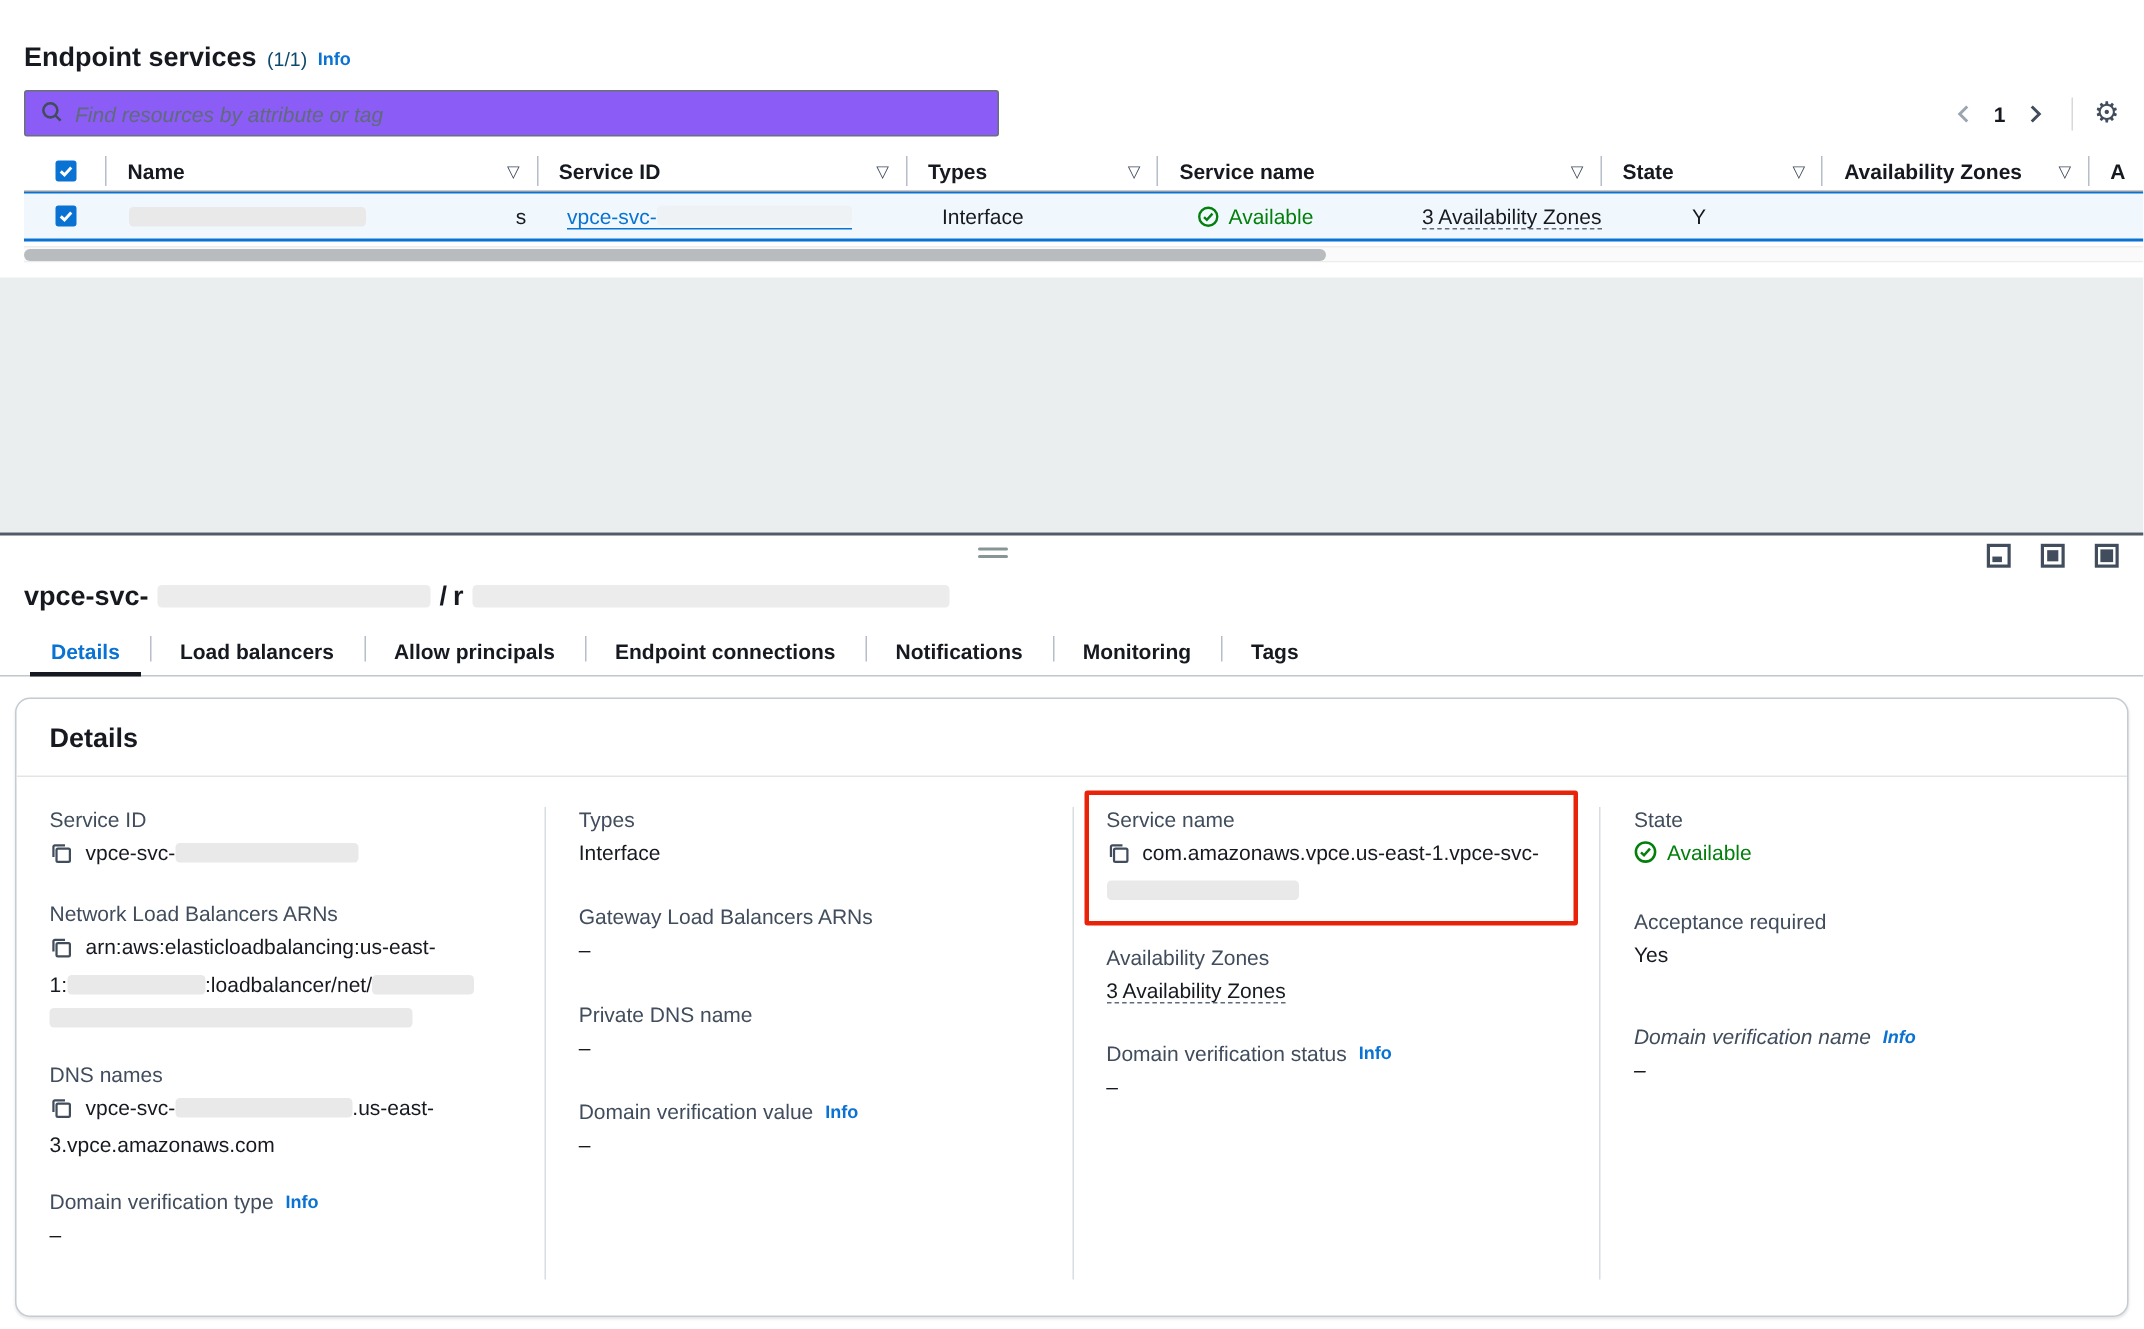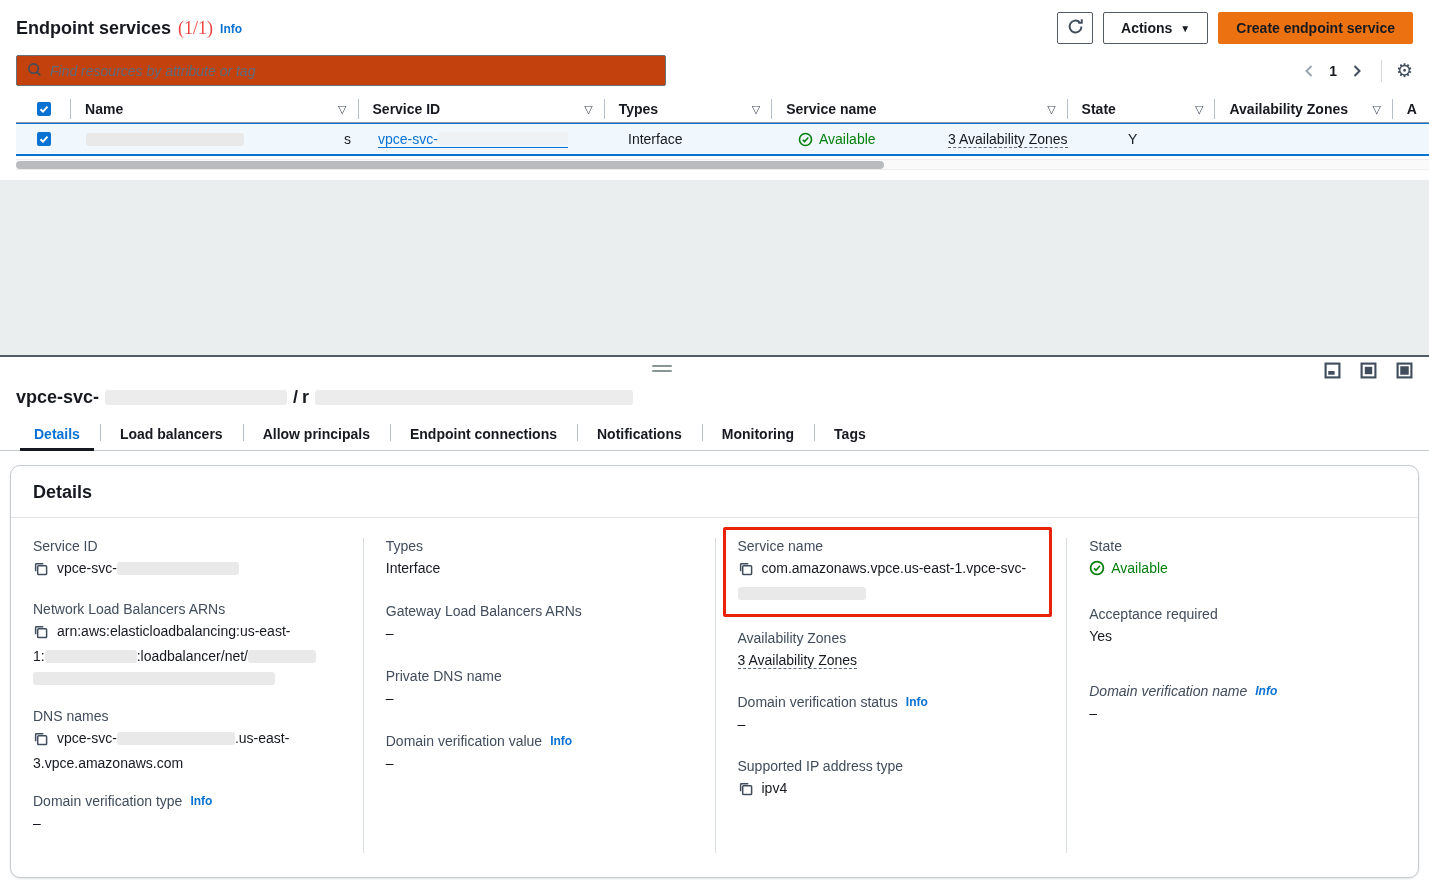--- a/index.html
+++ b/index.html
@@ -5,36 +5,36 @@
   * { box-sizing: border-box; margin: 0; padding: 0; }
   html,body { width:1429px; height:886px; }
   body {
     font-family: "Liberation Sans", "DejaVu Sans", sans-serif;
     font-size: 14px; color: #16191f; background:#fff; overflow:hidden;
   }
   .page { width:1429px; height:886px; display:flex; flex-direction:column; }
 
   
   .top-card { background:#fff; padding:12px 16px 10px 16px; }
-  .toolbar-row { display:flex; align-items:center; justify-content:space-between; }
+  .toolbar-row { display:flex; align-items:center; justify-content:space-between;margin-top:16px; }
   .title-group { display:flex; align-items:baseline; gap:7px; }
   .page-title { font-size:18px; font-weight:700; }
-  .page-count { font-size:18px; font-weight:400; color:#ef4444;font-family:Liberation Serif, serif; }
+  .page-count { font-size:13px; font-weight:400; color:#0c4a6e; }
   .info-link { font-size:12px; font-weight:700; color:#0972d3; cursor:pointer; position:relative; top:-1px; }
   .btn-group { display:flex; align-items:center; gap:10px; }
   .btn { border:1px solid #545b64; background:#fff; border-radius:2px; height:32px;
          display:inline-flex; align-items:center; justify-content:center; gap:8px;
          font-weight:700; font-size:14px; color:#16191f; padding:0 17px; cursor:pointer; }
   .btn-icon { width:36px; padding:0; }
   .btn-primary { background:#ec7211; border:1px solid #ec7211; color:#16191f; }
   .caret-down { font-size:10px; color:#16191f; }
 
   .search-row { display:flex; align-items:center; justify-content:space-between; margin-top:11px; }
   .search-box { width:650px; height:31px; border:1px solid #687078; border-radius:2px;
-                display:flex; align-items:center; padding:0 10px; gap:8px; background:#c2410c; }
+                display:flex; align-items:center; padding:0 10px; gap:8px; background:#8b5cf6; }
   .search-box input { border:none; outline:none; flex:1; font-size:14px; font-style:italic; color:#16191f;
                       font-family:"Liberation Sans", sans-serif; background:transparent; }
   .search-box input::placeholder { color:#5f6b7a; font-style:italic; }
   .pager { display:flex; align-items:center; gap:6px; }
   .pg-btn { background:none; border:none; cursor:pointer; display:flex; align-items:center; padding:4px; }
   .pg-num { font-weight:700; font-size:14px; padding:0 4px; }
   .pg-sep { width:1px; height:22px; background:#d5d9d9; margin:0 8px; }
   .gear { font-size:19px; color:#414d5c; cursor:pointer; line-height:1; }
 
   
@@ -104,37 +104,20 @@
 
 <div class="page">
 
   <div class="top-card">
     <div class="toolbar-row">
       <div class="title-group">
         <span class="page-title">Endpoint services</span>
         <span class="page-count">(1/1)</span>
         <span class="info-link">Info</span>
       </div>
-      <div class="btn-group">
-        <button class="btn btn-icon">
-          <span>
-            <svg width="17" height="17" viewBox="0 0 16 16">
-                <path d="M13.6 8a5.6 5.6 0 1 1-1.5-3.8" fill="none" stroke="#414d5c" stroke-width="1.8"></path>
-                <path d="M13.9 1.2v3.4h-3.4" fill="none" stroke="#414d5c" stroke-width="1.8"></path>
-              </svg>
-          </span>
-        </button>
-        <button class="btn">
-          <span>Actions</span>
-          <span class="caret-down">▼</span>
-        </button>
-        <button class="btn btn-primary">
-          <span>Create endpoint service</span>
-        </button>
-      </div>
     </div>
 
     <div class="search-row">
       <div class="search-box">
         <span>
           <svg width="15" height="15" viewBox="0 0 16 16">
               <circle cx="7" cy="7" r="5" fill="none" stroke="#414d5c" stroke-width="1.8"></circle>
               <path d="M10.7 10.7 L14.3 14.3" stroke="#414d5c" stroke-width="1.8"></path>
             </svg>
         </span>
@@ -365,29 +348,20 @@
             <div class="f-label">Availability Zones</div>
             <div class="f-val"><span class="az-link">3 Availability Zones</span></div>
           </div>
           <div class="field" style="margin-top:23px;">
             <div class="f-label">
                 <span>Domain verification status</span>
                 <span class="info-sm">Info</span>
               </div>
             <div class="f-val">–</div>
           </div>
-          <div class="field" style="margin-top:23px;">
-            <div class="f-label">Supported IP address type</div>
-            <div class="f-val">
-              <span class="copy-ic"><svg width="15" height="15" viewBox="0 0 16 16">
-                    <rect x="5" y="5" width="9.5" height="9.5" rx="1" fill="none" stroke="#414d5c" stroke-width="1.6"></rect>
-                    <path d="M11 2.8 H3.8 a1 1 0 0 0 -1 1 V11" fill="none" stroke="#414d5c" stroke-width="1.6"></path>
-                  </svg></span><span>ipv4</span>
-            </div>
-          </div>
         </div>
 
         <div class="col">
           <div class="field">
             <div class="f-label">State</div>
             <div class="f-val">
               <span class="state-green">
                 <svg width="16" height="16" viewBox="0 0 16 16">
                     <circle cx="8" cy="8" r="6.4" fill="none" stroke="#037f0c" stroke-width="1.7"></circle>
                     <path d="M5 8.3 L7 10.2 L11 5.8" fill="none" stroke="#037f0c" stroke-width="1.7"></path>

